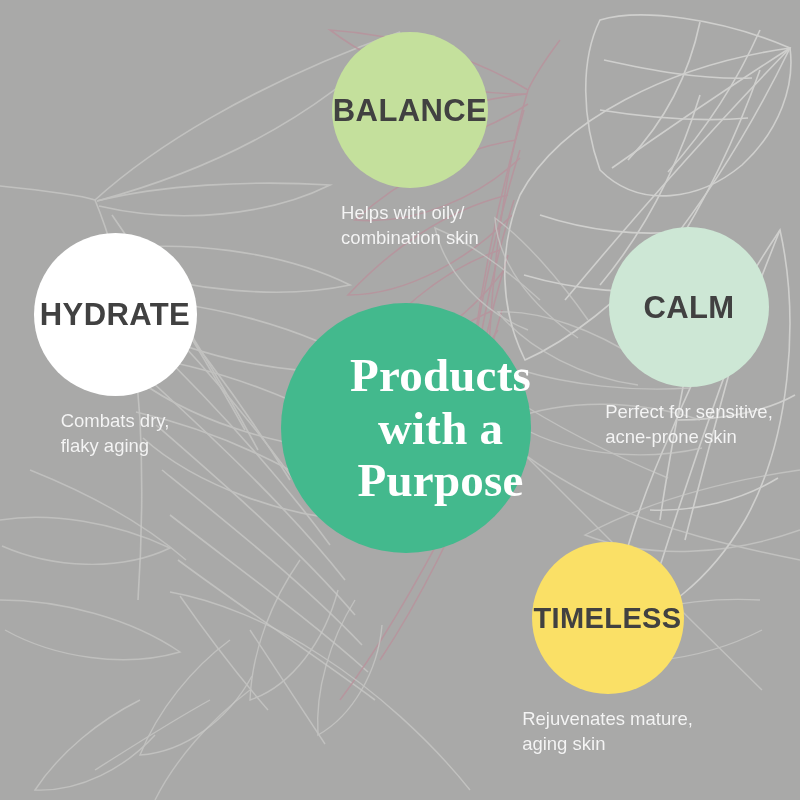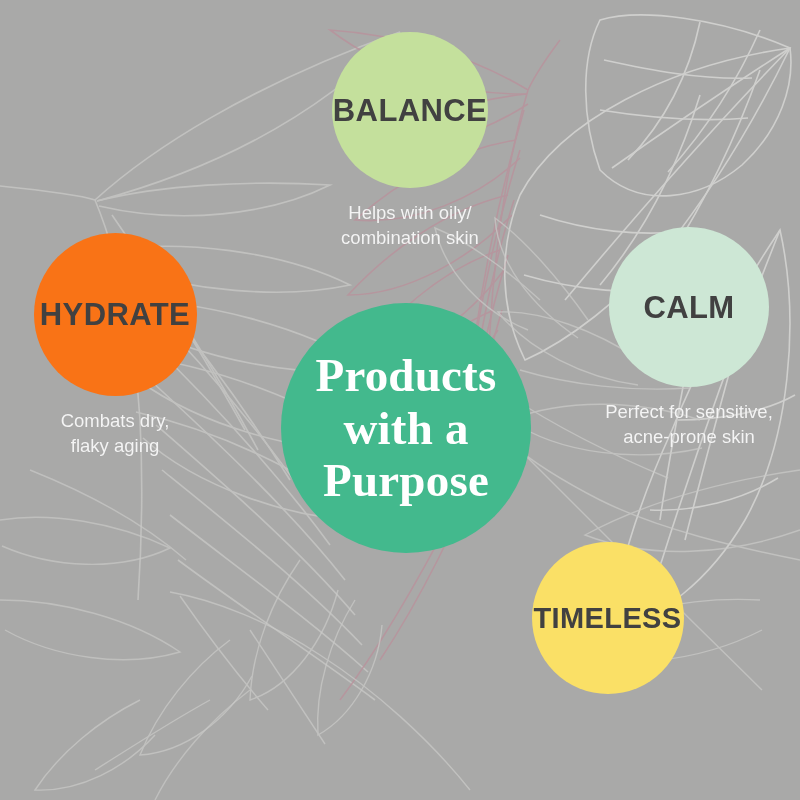--- a/index.html
+++ b/index.html
@@ -48,60 +48,61 @@
     color: #414141;
     font-weight: bold;
     letter-spacing: 0.4px;
     line-height: 1;
     text-align: center;
     white-space: nowrap;
     font-family: "Liberation Sans", sans-serif;
   }
   .caption {
     color: #f4f4f4;
-    text-align: center;
+    text-align: left;
     font-size: 18.5px;
     line-height: 1.33;
     margin-top: 13px;
     white-space: pre-line;
     font-family: "Liberation Sans", sans-serif;
     text-shadow: 0 0 1px rgba(0,0,0,0.07);
   }
 
   
   #center-node {
     left: 281px;
     top: 303px;
     width: 250px;
     height: 250px;
   }
   #center-bubble {
     width: 250px;
     height: 250px;
     background: #43b98d;
+    justify-content: flex-end;
   }
   #center-title {
     color: #ffffff;
     font-family: "Liberation Serif", serif;
     font-weight: bold;
     font-size: 47px;
     line-height: 1.12;
     text-align: center;
     white-space: pre-line;
     letter-spacing: 0.2px;
   }
 
   
   #balance-node { left: 305px; top: 32px; width: 210px; }
   #balance-bubble { width: 156px; height: 156px; background: #c4e09c; }
   #balance-label { font-size: 31px; }
 
   
   #hydrate-node { left: 17px; top: 233px; width: 196px; }
-  #hydrate-bubble { width: 163px; height: 163px; background: #f97316; }
+  #hydrate-bubble { width: 163px; height: 163px; background: #ffffff; }
   #hydrate-label { font-size: 31px; }
 
   
   #calm-node { left: 594px; top: 227px; width: 190px; }
   #calm-bubble { width: 160px; height: 160px; background: #cde7d5; }
   #calm-label { font-size: 31px; }
 
   
   #shine-node { left: 115px; top: 537px; width: 190px; }
   #shine-bubble { width: 144px; height: 144px; background: #fac9d9; }
@@ -234,20 +235,22 @@
     </div>
     <div class="caption">Perfect for sensitive,
 acne-prone skin</div>
   </div>
 
 
   <div class="node" id="timeless-node">
     <div class="bubble" id="timeless-bubble">
       <span class="bubble-label" id="timeless-label">TIMELESS</span>
     </div>
+    <div class="caption">Rejuvenates mature,
+aging skin</div>
   </div>
 
   <div class="node" id="center-node">
     <div class="bubble" id="center-bubble">
       <span id="center-title">Products
 with a
 Purpose</span>
     </div>
   </div>
 

